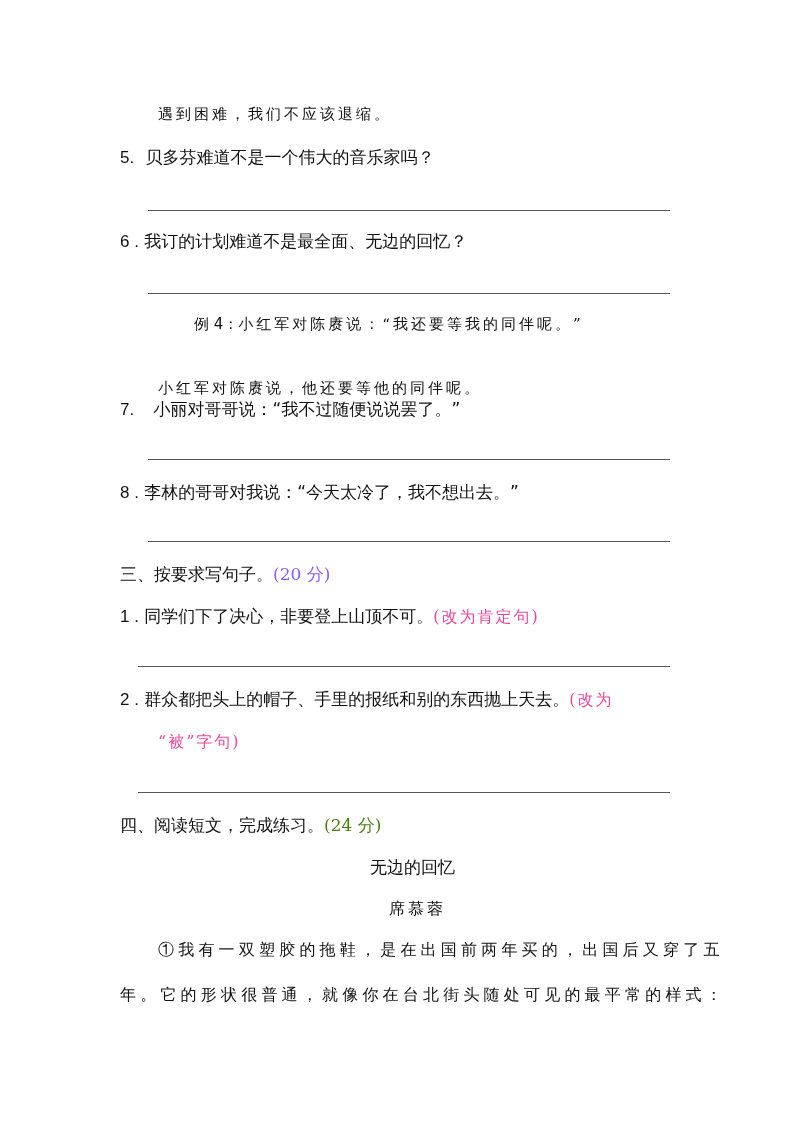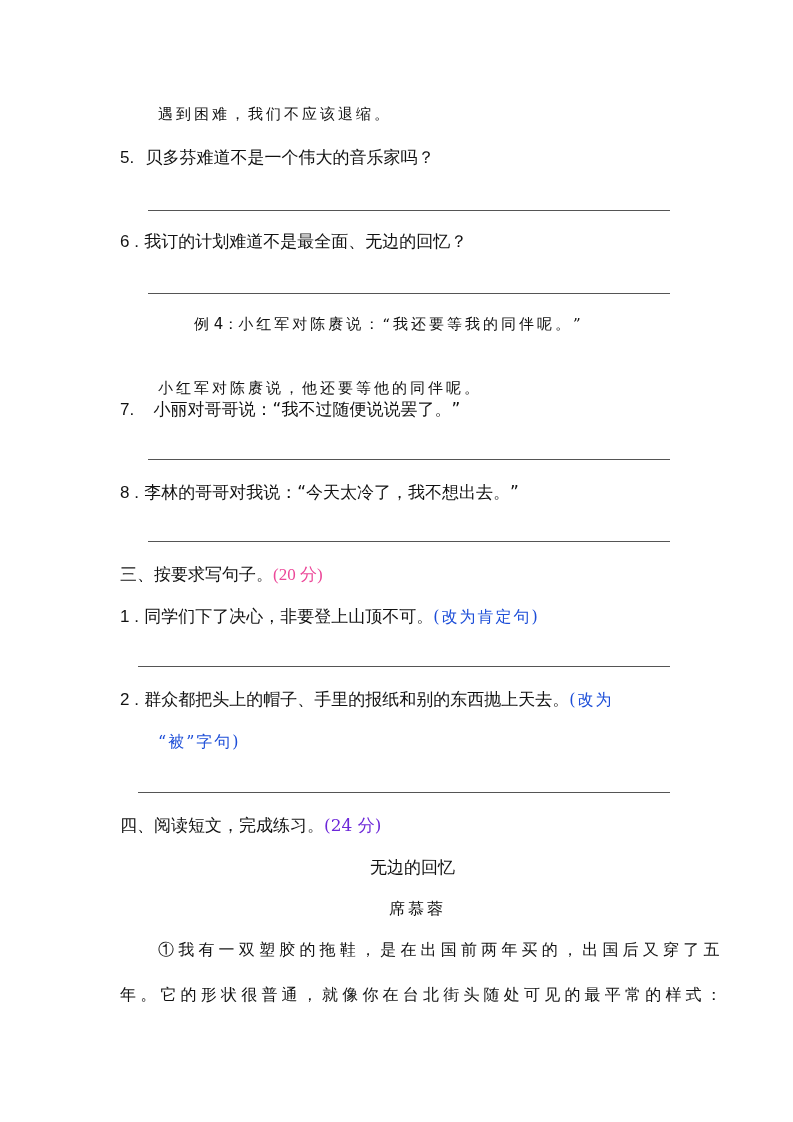--- a/index.html
+++ b/index.html
@@ -6,21 +6,21 @@
     body {
       width: 793px; height: 1122px; position: relative; overflow: hidden;
       color: #111111;
       font-family: "DejaVu Sans", "Liberation Sans", sans-serif;
     }
     .abs { position: absolute; white-space: nowrap; }
     .serif { font-family: "DejaVu Serif", "Liberation Serif", serif; letter-spacing: 3px; }
     .sans { font-family: "DejaVu Sans", "Liberation Sans", sans-serif; margin-left: 36px; }
     .q { font-size: 17px; }
     .ex { font-size: 15px; }
-    .note { font-family: "DejaVu Serif", "Liberation Serif", serif; color: #1d4ed8; letter-spacing: 2px; }
+    .note { font-family: "DejaVu Serif", "Liberation Serif", serif; color: #ec4899; letter-spacing: 2px; }
     .line { position: absolute; height: 0; border-top: 1px solid #555555; }
     .num { font-family: "Liberation Sans", sans-serif; }
   </style>
 </head>
 <body>
 
 <div class="abs serif ex" style="left:158px; top:105px;">遇到困难，我们不应该退缩。</div>
 
 <div class="abs q" style="left:120px; top:146px;">
   <span class="num">5.</span>
@@ -45,37 +45,37 @@
 </div>
 <div class="line" style="left:148px; top:459px; width:522px;"></div>
 
 <div class="abs q" style="left:120px; top:481px;">
   <span class="num">8 .</span>
   <span>李林的哥哥对我说：“今天太冷了，我不想出去。”</span>
 </div>
 <div class="line" style="left:148px; top:541px; width:522px;"></div>
 
 <div class="abs q" style="left:120px; top:563px;">
-  <span>三、按要求写句子。</span><span class="note" style="letter-spacing:0; color:#ec4899;font-family:Liberation Serif, serif;">(20 分)</span>
+  <span>三、按要求写句子。</span><span class="note" style="letter-spacing:0; color:#8b5cf6;">(20 分)</span>
 </div>
 
 <div class="abs q" style="left:120px; top:605px;">
   <span class="num">1 .</span>
   <span>同学们下了决心，非要登上山顶不可。</span><span class="note" style="font-size:16px;">(改为肯定句)</span>
 </div>
 <div class="line" style="left:138px; top:666px; width:532px;"></div>
 
 <div class="abs q" style="left:120px; top:688px;">
   <span class="num">2 .</span>
   <span>群众都把头上的帽子、手里的报纸和别的东西抛上天去。</span><span class="note" style="font-size:16px;">(改为</span>
 </div>
 <div class="abs note" style="left:158px; top:732px; font-size:16px;">“被”字句)</div>
 <div class="line" style="left:138px; top:792px; width:532px;"></div>
 
 <div class="abs q" style="left:120px; top:814px;">
-  <span>四、阅读短文，完成练习。</span><span class="note" style="letter-spacing:0; color:#6d28d9;">(24 分)</span>
+  <span>四、阅读短文，完成练习。</span><span class="note" style="letter-spacing:0; color:#4d7c0f;">(24 分)</span>
 </div>
 
 <div class="abs q" style="left:370px; top:856px;">无边的回忆</div>
 <div class="abs serif" style="left:389px; top:899px; font-size:16px;text-align:right;">席慕蓉</div>
 
 <div class="abs serif" style="left:158px; top:940px; font-size:16px; letter-spacing:4.2px;">①我有一双塑胶的拖鞋，是在出国前两年买的，出国后又穿了五</div>
 <div class="abs serif" style="left:120px; top:985px; font-size:16px; letter-spacing:4.2px;">年。它的形状很普通，就像你在台北街头随处可见的最平常的样式：</div>
 
 </body></html>

